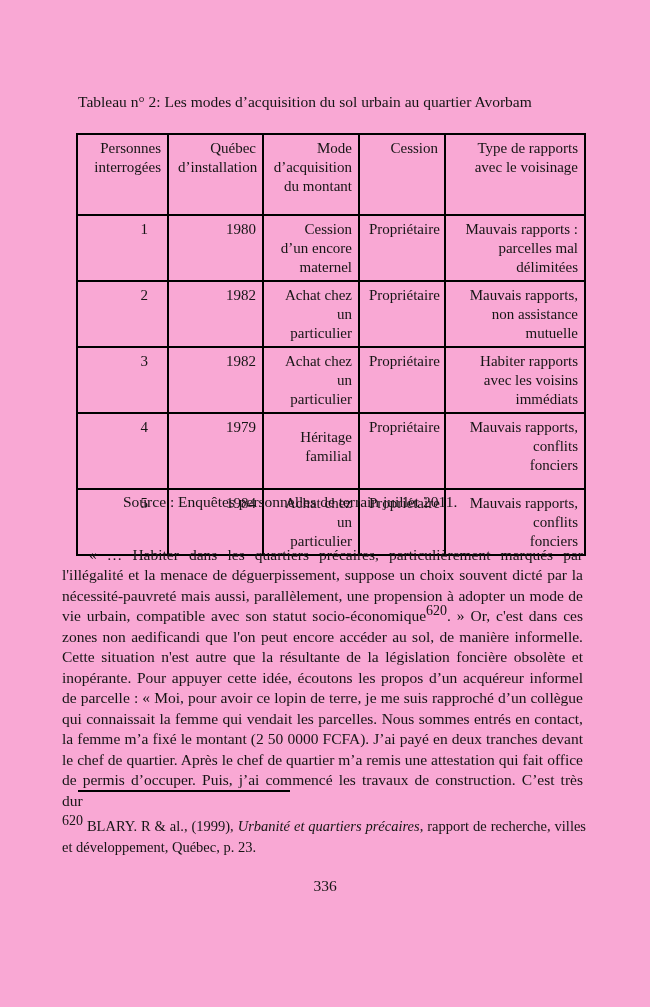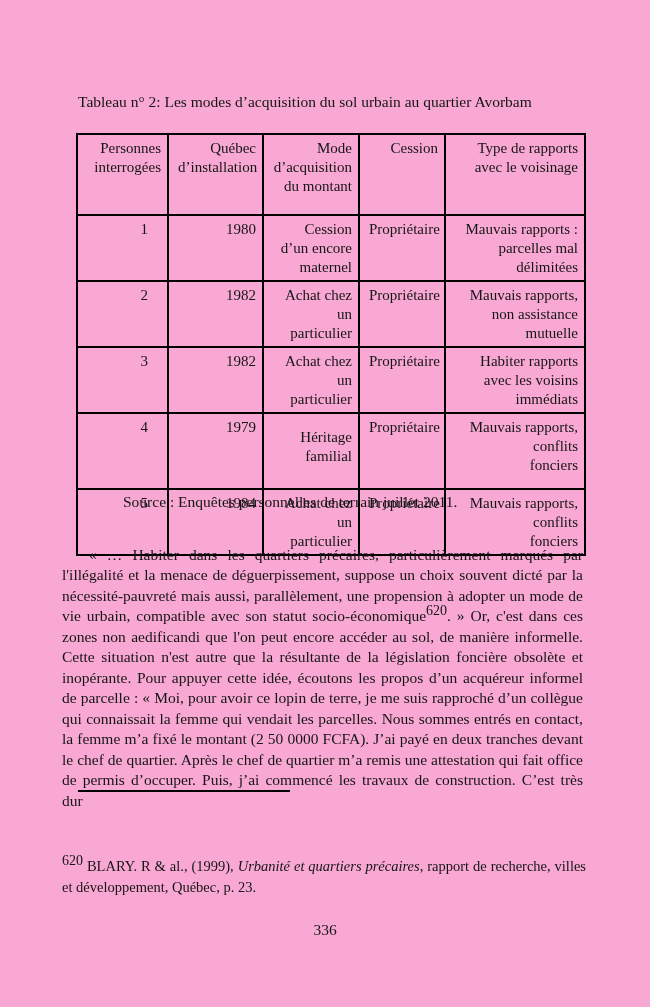--- a/index.html
+++ b/index.html
@@ -78,31 +78,31 @@
     position: absolute;
     left: 78px;
     top: 790px;
     width: 212px;
     height: 0;
     border-top: 2px solid #000;
   }
   .footnote {
     position: absolute;
     left: 62px;
-    top: 841px;
+    top: 801px;
     width: 524px;
     font-size: 14.5px;
     line-height: 21px;
     text-align: justify;
   }
   .footnote .italic { font-style: italic; }
   .page-number {
     position: absolute;
     left: 0;
-    top: 920px;
+    top: 876px;
     width: 650px;
     text-align: center;
     font-size: 15.5px;
     line-height: 20px;
   }
 </style>
 </head>
 <body>
 
 <div class="page">

